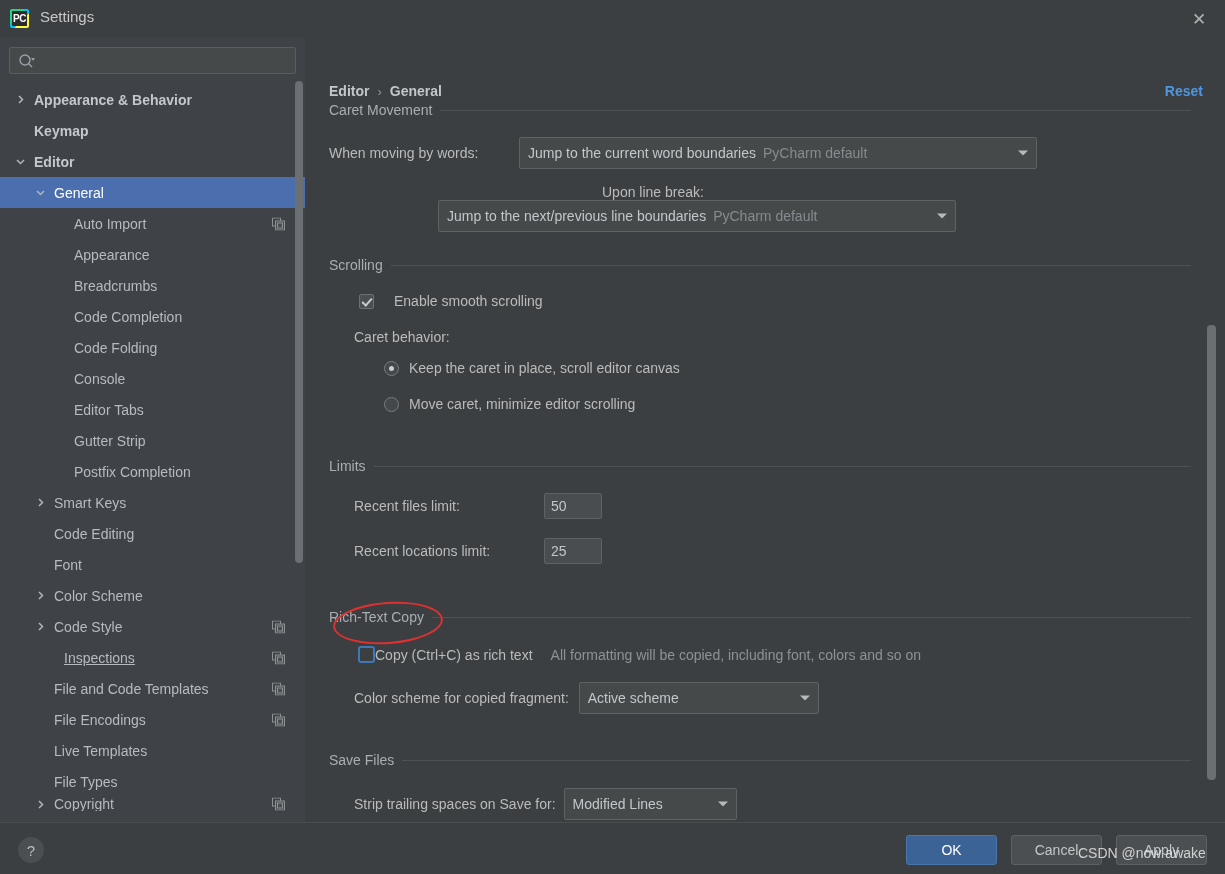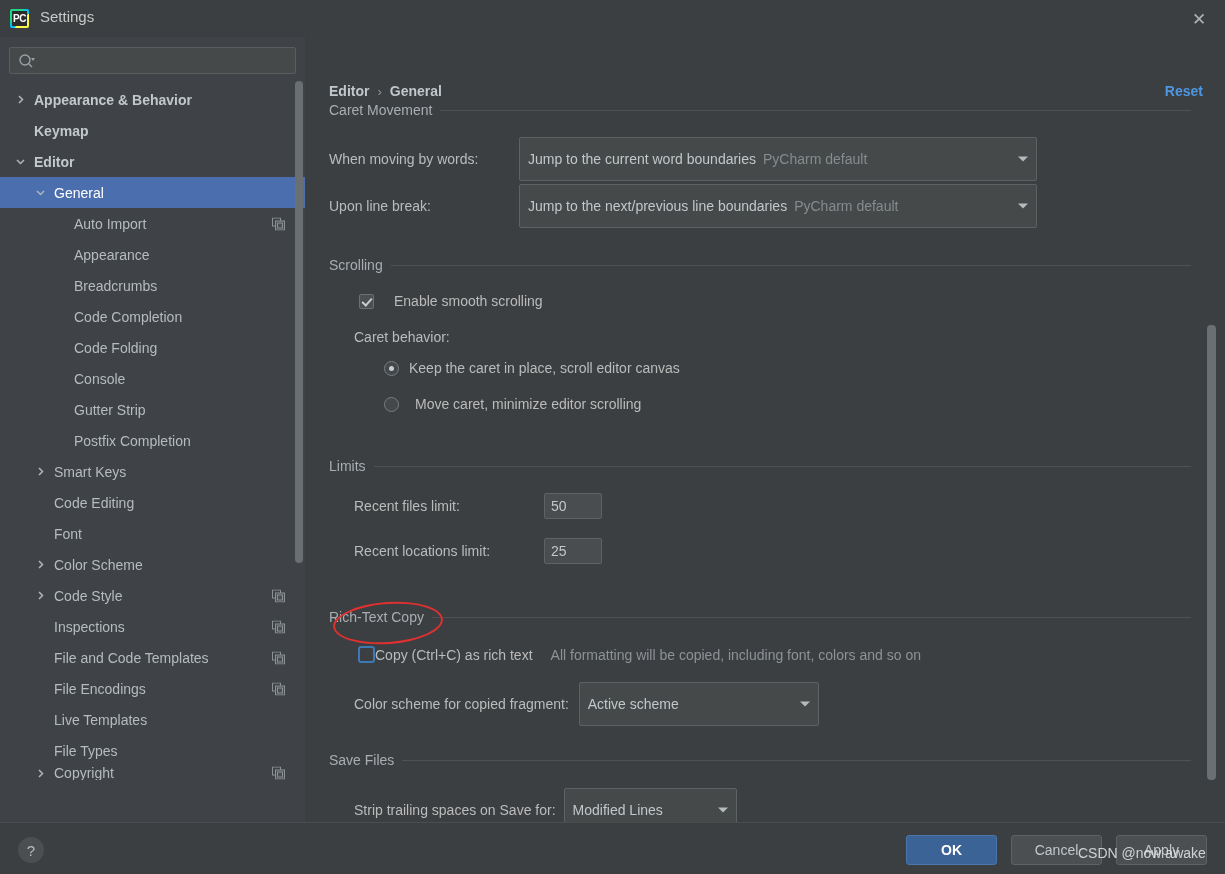--- a/index.html
+++ b/index.html
@@ -150,21 +150,21 @@
   .row {
     display: flex; align-items: center;
     font-size: 14px; color: #bbbbbb;
   }
   .lbl { color: #bbbbbb; font-size: 14px; }
   .combo {
     position: relative;
     background: #45494a;
     border: 1px solid #5e6264;
     border-radius: 2px;
-    height: 44px;
+    height: 32px;
     display: flex; align-items: center;
     padding: 0 26px 0 8px;
     color: #c2c7cb; font-size: 14px;
     cursor: pointer;
     white-space: nowrap;
   }
   .combo .muted { color: #868b8f; margin-left: 7px; }
   .combo .arrow {
     position: absolute; right: 8px; top: 50%; transform: translateY(-50%);
     width: 0; height: 0;
@@ -262,21 +262,21 @@
     display: flex; align-items: center; justify-content: center;
     cursor: pointer;
     border: 1px solid #5e6264;
     background: #4b4f51;
     color: #c2c7cb;
   }
   .btn.primary {
     background: #3c6395;
     border: 1px solid #4a76ad;
     color: #ffffff;
-    font-weight: bold;
+    font-weight: normal;
   }
   #btn-ok    { left: 906px; width: 91px; }
   #btn-cancel{ left: 1011px; width: 91px; }
   #btn-apply { left: 1116px; width: 91px; }
 
   .watermark {
     position: absolute; left: 1078px; top: 845px;
     font-size: 14px; color: #e7e7e7;
     opacity: 0.85;
     pointer-events: none;
@@ -363,20 +363,24 @@
         <div class="tree-row">
           <span class="chev" style="margin-left: 52px;"></span>
           <span class="tree-label" style="margin-left: 6px;">Code Folding</span>
         </div>
         <div class="tree-row">
           <span class="chev" style="margin-left: 52px;"></span>
           <span class="tree-label" style="margin-left: 6px;">Console</span>
         </div>
         <div class="tree-row">
           <span class="chev" style="margin-left: 52px;"></span>
+          <span class="tree-label" style="margin-left: 6px;">Editor Tabs</span>
+        </div>
+        <div class="tree-row">
+          <span class="chev" style="margin-left: 52px;"></span>
           <span class="tree-label" style="margin-left: 6px;">Gutter Strip</span>
         </div>
         <div class="tree-row">
           <span class="chev" style="margin-left: 52px;"></span>
           <span class="tree-label" style="margin-left: 6px;">Postfix Completion</span>
         </div>
         <div class="tree-row">
           <span class="chev" style="margin-left: 32px;">
             <svg width="9" height="9" viewBox="0 0 9 9">
               <polyline points="3,1 6.5,4.5 3,8" fill="none" stroke="currentColor" stroke-width="1.5"></polyline>
@@ -408,21 +412,21 @@
           </span>
           <span class="tree-label" style="margin-left: 6px;">Code Style</span>
           <span class="copy-icon"><svg width="13" height="13" viewBox="0 0 13 13">
               <rect x="0.5" y="0.5" width="8" height="8" fill="none" stroke="#8c9194" stroke-width="1"></rect>
               <rect x="3.5" y="3.5" width="9" height="9" fill="#4a4e51" stroke="#8c9194" stroke-width="1"></rect>
               <rect x="5.5" y="5.5" width="5" height="5" fill="none" stroke="#8c9194" stroke-width="1"></rect>
             </svg></span>
         </div>
         <div class="tree-row">
           <span class="chev" style="margin-left: 32px;"></span>
-          <span class="tree-label" style="margin-left: 6px;">Inspections</span>
+          <span class="tree-label" style="margin-left: 16px; text-decoration: underline;">Inspections</span>
           <span class="copy-icon"><svg width="13" height="13" viewBox="0 0 13 13">
               <rect x="0.5" y="0.5" width="8" height="8" fill="none" stroke="#8c9194" stroke-width="1"></rect>
               <rect x="3.5" y="3.5" width="9" height="9" fill="#4a4e51" stroke="#8c9194" stroke-width="1"></rect>
               <rect x="5.5" y="5.5" width="5" height="5" fill="none" stroke="#8c9194" stroke-width="1"></rect>
             </svg></span>
         </div>
         <div class="tree-row">
           <span class="chev" style="margin-left: 32px;"></span>
           <span class="tree-label" style="margin-left: 6px;">File and Code Templates</span>
           <span class="copy-icon"><svg width="13" height="13" viewBox="0 0 13 13">
@@ -487,21 +491,21 @@
 
       <div class="row" style="position:absolute; left:24px; top:32px; width:760px;">
         <div class="lbl" style="width:190px;">When moving by words:</div>
         <div class="combo" style="width:518px;">
           <span>Jump to the current word boundaries</span>
           <span class="muted">PyCharm default</span>
           <span class="arrow"></span>
         </div>
       </div>
 
-      <div class="row" style="position:absolute; left:24px; top:79px; width:760px;">
+      <div class="row" style="position:absolute; left:12px; top:79px; width:760px;flex-direction:column;">
         <div class="lbl" style="width:190px;">Upon line break:</div>
         <div class="combo" style="width:518px;">
           <span>Jump to the next/previous line boundaries</span>
           <span class="muted">PyCharm default</span>
           <span class="arrow"></span>
         </div>
       </div>
 
       <div class="group" style="top: 151px;">
         <div class="group-title">
@@ -515,21 +519,21 @@
         <span class="lbl">Enable smooth scrolling</span>
       </div>
 
       <div class="lbl" style="position:absolute; left:49px; top:224px;">Caret behavior:</div>
 
       <div class="row" style="position:absolute; left:79px; top:255px; gap:10px;">
         <span class="radio on"></span>
         <span class="lbl">Keep the caret in place, scroll editor canvas</span>
       </div>
 
-      <div class="row" style="position:absolute; left:79px; top:291px; gap:16px;">
+      <div class="row" style="position:absolute; left:79px; top:291px; gap:10px;">
         <span class="radio"></span>
         <span class="lbl">Move caret, minimize editor scrolling</span>
       </div>
 
       <div class="group" style="top: 352px;">
         <div class="group-title">
           <span>Limits</span>
           <span class="rule"></span>
         </div>
       </div>

